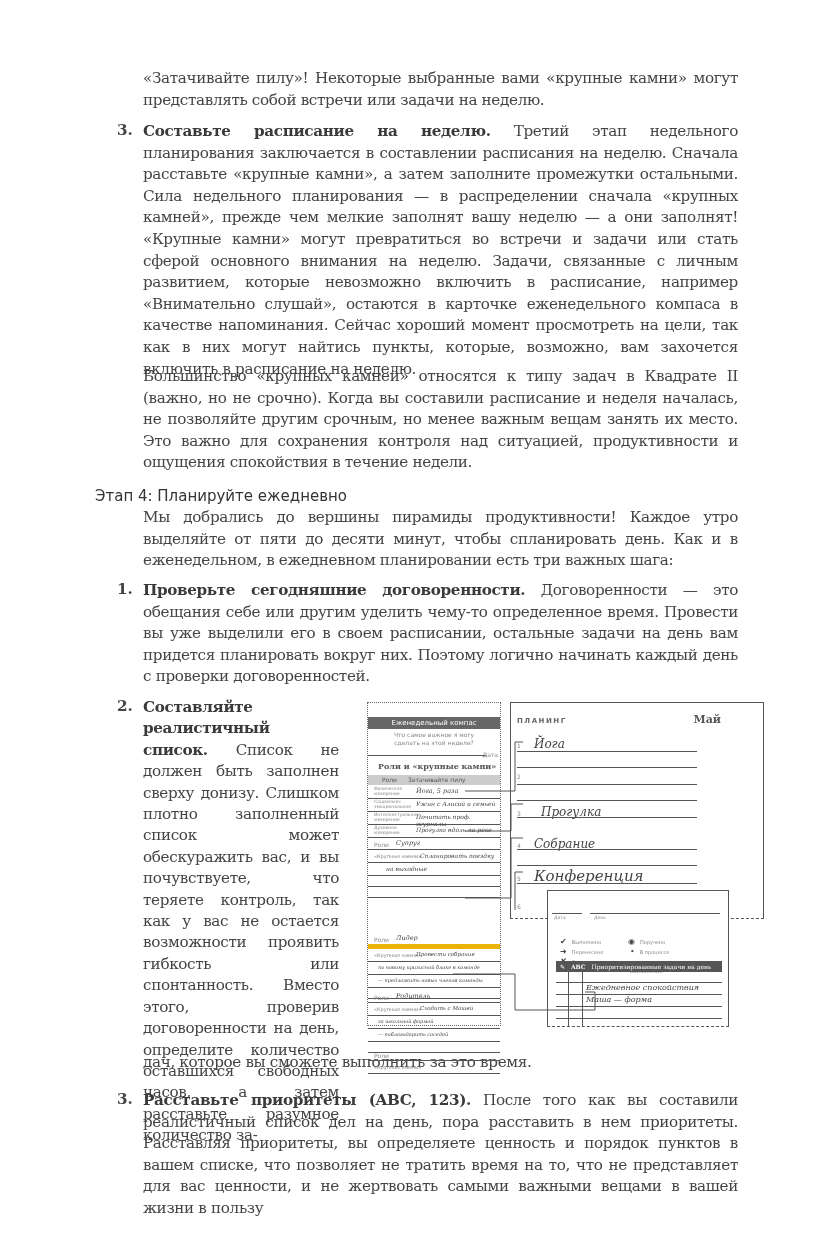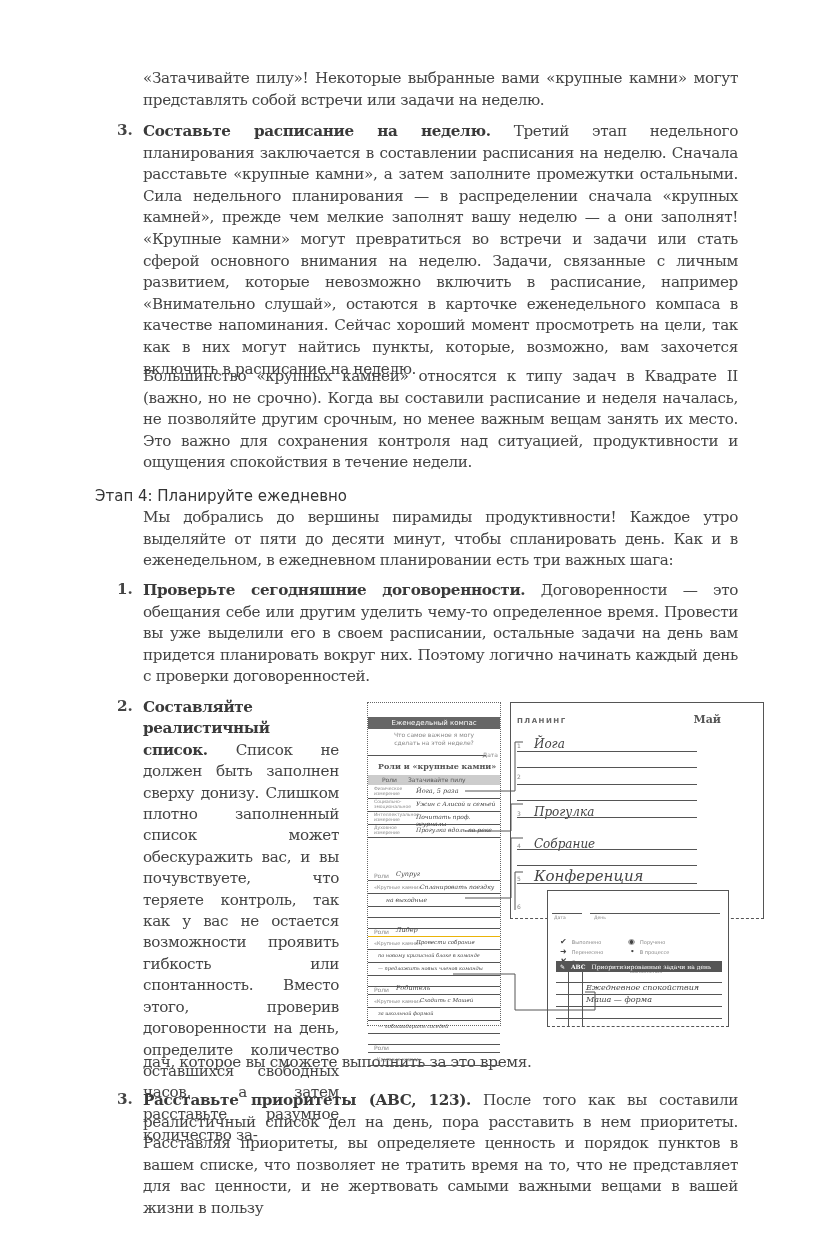--- a/index.html
+++ b/index.html
@@ -53,21 +53,21 @@
       <span class="tiny">1</span>
       <span class="hand" style="font-size:12px; margin-left:8px;">Йога</span>
     </div>
     <div class="rule" style="left:6px; top:48px; width:180px;"></div>
     <div class="rule" style="left:6px; top:64px; width:180px;"></div>
     <div class="tiny" style="position:absolute; left:6px; top:70px;">2</div>
     <div class="rule" style="left:6px; top:81px; width:180px;"></div>
     <div class="rule" style="left:6px; top:97px; width:180px;"></div>
     <div style="position:absolute; left:6px; top:98px;">
       <span class="tiny">3</span>
-      <span class="hand" style="font-size:12px; margin-left:8px;">Прогулка</span>
+      <span class="hand" style="font-size:12px; margin-left:15px;">Прогулка</span>
     </div>
     <div class="rule" style="left:6px; top:114px; width:180px;"></div>
     <div style="position:absolute; left:6px; top:130px;">
       <span class="tiny">4</span>
       <span class="hand" style="font-size:12px; margin-left:8px;">Собрание</span>
     </div>
     <div class="rule" style="left:6px; top:146px; width:180px;"></div>
     <div class="rule" style="left:6px; top:162px; width:180px;"></div>
     <div style="position:absolute; left:6px; top:163px;">
       <span class="tiny">5</span>
@@ -102,36 +102,36 @@
         <span class="hand" style="position:absolute; left:48px; top:1px; font-size:6px;">Почитать проф. журналы</span>
       </div>
       <div style="position:relative; height:12px; border-bottom:1px solid #555;">
         <span class="tiny" style="position:absolute; left:6px; top:0; font-size:4.5px; width:40px; line-height:5px;">Духовное измерение</span>
         <span class="hand" style="position:absolute; left:48px; top:1px; font-size:6px;">Прогулка вдоль по реке</span>
       </div>
     </div>
 
     <div style="position:absolute; left:0; top:136px; width:132px;">
       <div style="position:relative; height:56px;">
-        <div style="height:10px; border-bottom:1px solid #555; position:relative;margin-top:31px;">
+        <div style="height:10px; border-bottom:1px solid #555; position:relative;">
             <span class="tiny" style="position:absolute; left:6px; top:2px;">Роли</span>
             <span class="hand" style="position:absolute; left:28px; top:0; font-size:6.5px;">Супруг</span>
           </div>
         <div style="height:12px; border-bottom:1px solid #555; position:relative;">
             <span class="tiny" style="position:absolute; left:6px; top:3px; font-size:5px;">«Крупные камни»</span>
             <span class="hand" style="position:absolute; left:52px; top:2px; font-size:6px;">Спланировать поездку</span>
           </div>
         <div style="height:12px; border-bottom:1px solid #555; position:relative;">
             <span class="hand" style="position:absolute; left:18px; top:2px; font-size:6px;">на выходные</span>
           </div>
         <div style="height:10px; border-bottom:1px solid #555;"></div>
         <div style="height:10px; border-bottom:1px solid #555;"></div>
       </div>
       <div style="position:relative; height:58px;">
-        <div style="height:10px; border-bottom:1px solid #eab308; position:relative;">
+        <div style="height:10px; border-bottom:5px solid #eab308; position:relative;margin-top:39px;">
             <span class="tiny" style="position:absolute; left:6px; top:2px;">Роли</span>
             <span class="hand" style="position:absolute; left:28px; top:0; font-size:6.5px;">Лидер</span>
           </div>
         <div style="height:12px; border-bottom:1px solid #555; position:relative;">
             <span class="tiny" style="position:absolute; left:6px; top:3px; font-size:5px;">«Крупные камни»</span>
             <span class="hand" style="position:absolute; left:48px; top:2px; font-size:5.5px;">Провести собрание</span>
           </div>
         <div style="height:12px; border-bottom:1px solid #555; position:relative;">
             <span class="hand" style="position:absolute; left:10px; top:2px; font-size:5px;">по новому кризисной блоке в команде</span>
           </div>

